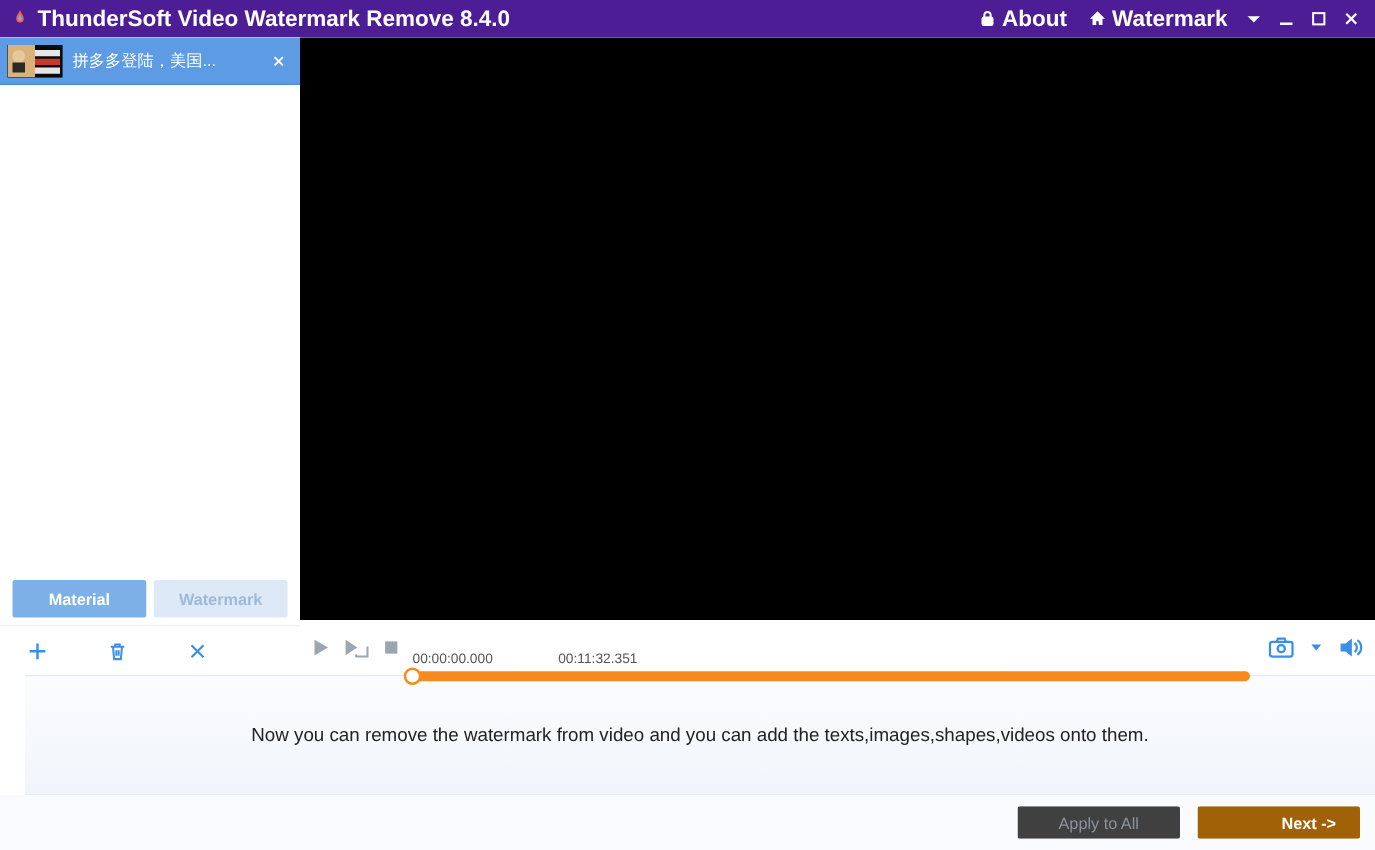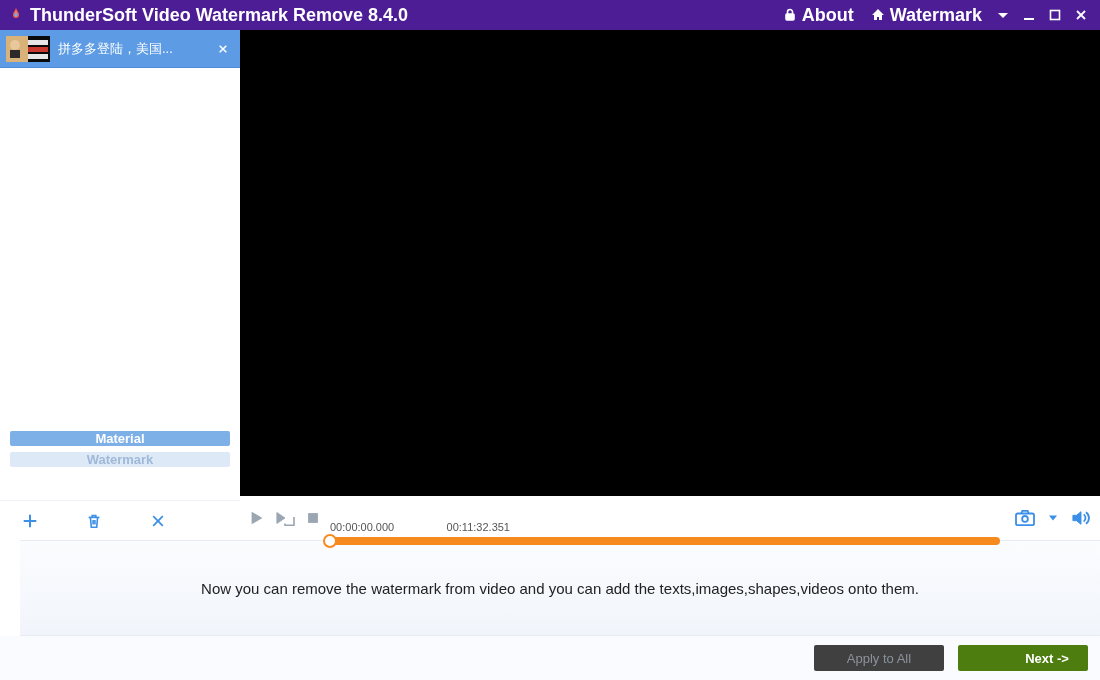--- a/index.html
+++ b/index.html
@@ -33,21 +33,20 @@
   .main {
     display: flex;
     height: 510px; 
   }
   .sidebar {
     width: 240px;
     background: #ffffff;
     display: flex;
     flex-direction: column;
     border-right: 0;
-    gap: 33px;
   }
   .filelist { flex: 1 1 auto; overflow: hidden; }
   .file-item {
     height: 38px;
     background: #5d9ce4;
     display: flex;
     align-items: center;
     color: #fff;
     font-size: 13px;
     padding: 0 8px 0 6px;
@@ -57,21 +56,21 @@
   .file-thumb {
     width: 44px; height: 26px; background: #000; margin-right: 8px;
     display:flex; align-items:center; justify-content:center; overflow:hidden;
     position: relative;
   }
   .file-thumb svg { width: 44px; height: 26px; }
   .file-name { flex: 1 1 auto; white-space: nowrap; overflow: hidden; text-overflow: ellipsis; }
   .file-close { width: 18px; text-align: center; font-size: 14px; cursor:pointer; }
 
   .side-tabs {
-    display: flex; height: 30px; margin: 0 10px 6px 10px; gap: 6px; flex-direction: column;
+    display: flex; height: 30px; margin: 0 10px 6px 10px; gap: 6px;
   }
   .side-tab {
     flex: 1 1 0;
     display:flex; align-items:center; justify-content:center;
     font-size: 13px; font-weight: 600; cursor:pointer; border-radius: 2px;
   }
   .side-tab.active { background: #7eb0e8; color: #fff; }
   .side-tab.inactive { background: #dee9f7; color: #9fb9d8; }
 
   .side-tools {
@@ -137,21 +136,21 @@
     display:flex; align-items:center; justify-content:flex-end;
     padding: 0 12px; gap: 14px;
   }
   .btn {
     min-width: 130px; height: 26px;
     display:inline-flex; align-items:center; justify-content:center;
     font-size: 13px; border-radius: 2px; cursor:pointer;
     border: 1px solid transparent;
   }
   .btn.disabled { background:#404040; color:#8b929b; cursor:default; }
-  .btn.primary { background:#4d7c0f; color:#fff; font-weight:600;padding-left:48px; }
+  .btn.primary { background:#a16207; color:#fff; font-weight:600;padding-left:48px; }
 </style>
 </head>
 <body>
 
 <div class="titlebar">
   <span class="app-icon">
     <svg viewBox="0 0 16 16">
         <path d="M8 1 C7 4 5 5 5 8 a3 3 0 0 0 6 0 C11 5 9 4 8 1 Z" fill="#ff5d3a"></path>
         <path d="M8 4 C7.5 6 6.5 6.5 6.5 8 a1.5 1.5 0 0 0 3 0 C9.5 6.5 8.5 6 8 4 Z" fill="#5bb6ff"></path>
       </svg>

